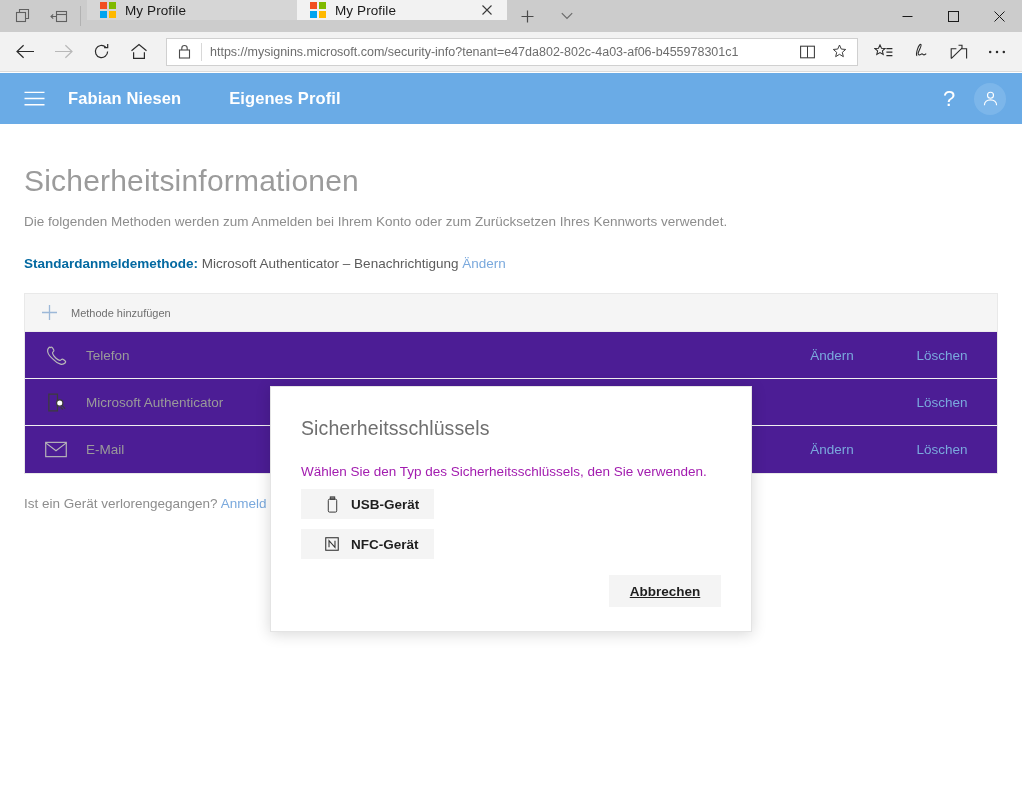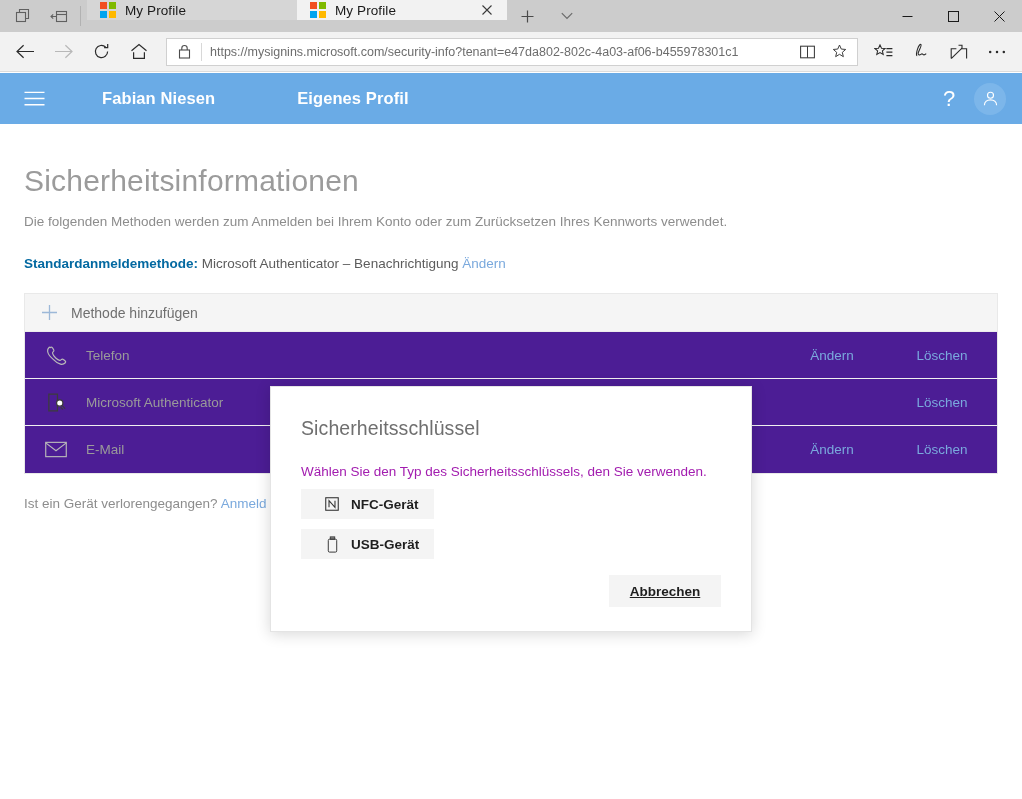--- a/index.html
+++ b/index.html
@@ -114,21 +114,20 @@
     position: absolute; top: 73px; left: 0;
     width: 1022px; height: 726px;
     background: #ffffff; overflow: hidden;
   }
 
   .appbar {
     height: 51px; background: #6aabe6;
     display: flex; align-items: center;
     padding: 0 14px 0 14px;
     color: #ffffff;
-    gap: 34px;
   }
   .hamburger {
     width: 40px; height: 40px; flex: 0 0 40px;
     display: flex; align-items: center; justify-content: center;
   }
   .appbar-brand {
     font-size: 16.5px; font-weight: bold; color: #ffffff;
     margin-left: 14px; letter-spacing: .1px;
   }
   .appbar-section {
@@ -171,21 +170,21 @@
   .add-method-row {
     height: 38px; background: #f5f5f5;
     display: flex; align-items: center;
     padding: 0 16px;
     border-bottom: 1px solid #ececec;
   }
   .plus-icon {
     width: 22px; flex: 0 0 22px; color: #9cb8d8;
     display: flex; align-items: center; justify-content: flex-start;
   }
-  .add-method-label { font-size: 14px; color: #6f6f6f; margin-left: 8px; }
+  .add-method-label { font-size: 11px; color: #6f6f6f; margin-left: 8px; }
 
   .method-row {
     height: 47px;
     display: flex; align-items: center;
     padding: 0 0 0 16px;
     border-bottom: 1px solid #f0f0f0;
     background: #4c1d95;
   }
   .method-row:last-child { border-bottom: none; }
   .m-icon {
@@ -504,43 +503,43 @@
 
       <div class="lost-device">
         <span>Ist ein Gerät verlorengegangen?</span>
         <a class="link" href="#">Anmeld</a>
       </div>
 
     </div>
 
     <div class="modal-backdrop"></div>
     <div class="modal">
-      <div class="modal-title">Sicherheitsschlüssel</div>
+      <div class="modal-title">Sicherheitsschlüssels</div>
       <div class="modal-text">Wählen Sie den Typ des Sicherheitsschlüssels, den Sie verwenden.</div>
-
-      <div class="choice-btn">
-        <span class="c-ico">
-          <svg width="14" height="14" viewBox="0 0 15 15" fill="none" stroke="#333333" stroke-width="1.15">
-            <rect x="0.8" y="0.8" width="13.4" height="13.4"></rect>
-            <path d="M4.3 11V4l6.4 7V4"></path>
-          </svg>
-        </span>
-        <span class="c-label">NFC-Gerät</span>
-      </div>
 
       <div class="choice-btn">
         <span class="c-ico">
           <svg width="11" height="17" viewBox="0 0 12 18" fill="none" stroke="#333333" stroke-width="1.05">
             <rect x="1.4" y="3.2" width="9.2" height="14.1" rx="1.4"></rect>
             <rect x="3.6" y="0.7" width="4.8" height="2.5"></rect>
             <path d="M4.3 1.9h3.4"></path>
           </svg>
         </span>
         <span class="c-label">USB-Gerät</span>
       </div>
 
+      <div class="choice-btn">
+        <span class="c-ico">
+          <svg width="14" height="14" viewBox="0 0 15 15" fill="none" stroke="#333333" stroke-width="1.15">
+            <rect x="0.8" y="0.8" width="13.4" height="13.4"></rect>
+            <path d="M4.3 11V4l6.4 7V4"></path>
+          </svg>
+        </span>
+        <span class="c-label">NFC-Gerät</span>
+      </div>
+
       <div class="modal-footer">
         <div class="cancel-btn">Abbrechen</div>
       </div>
     </div>
 
   </div>
 </div>
 
 </body></html>

